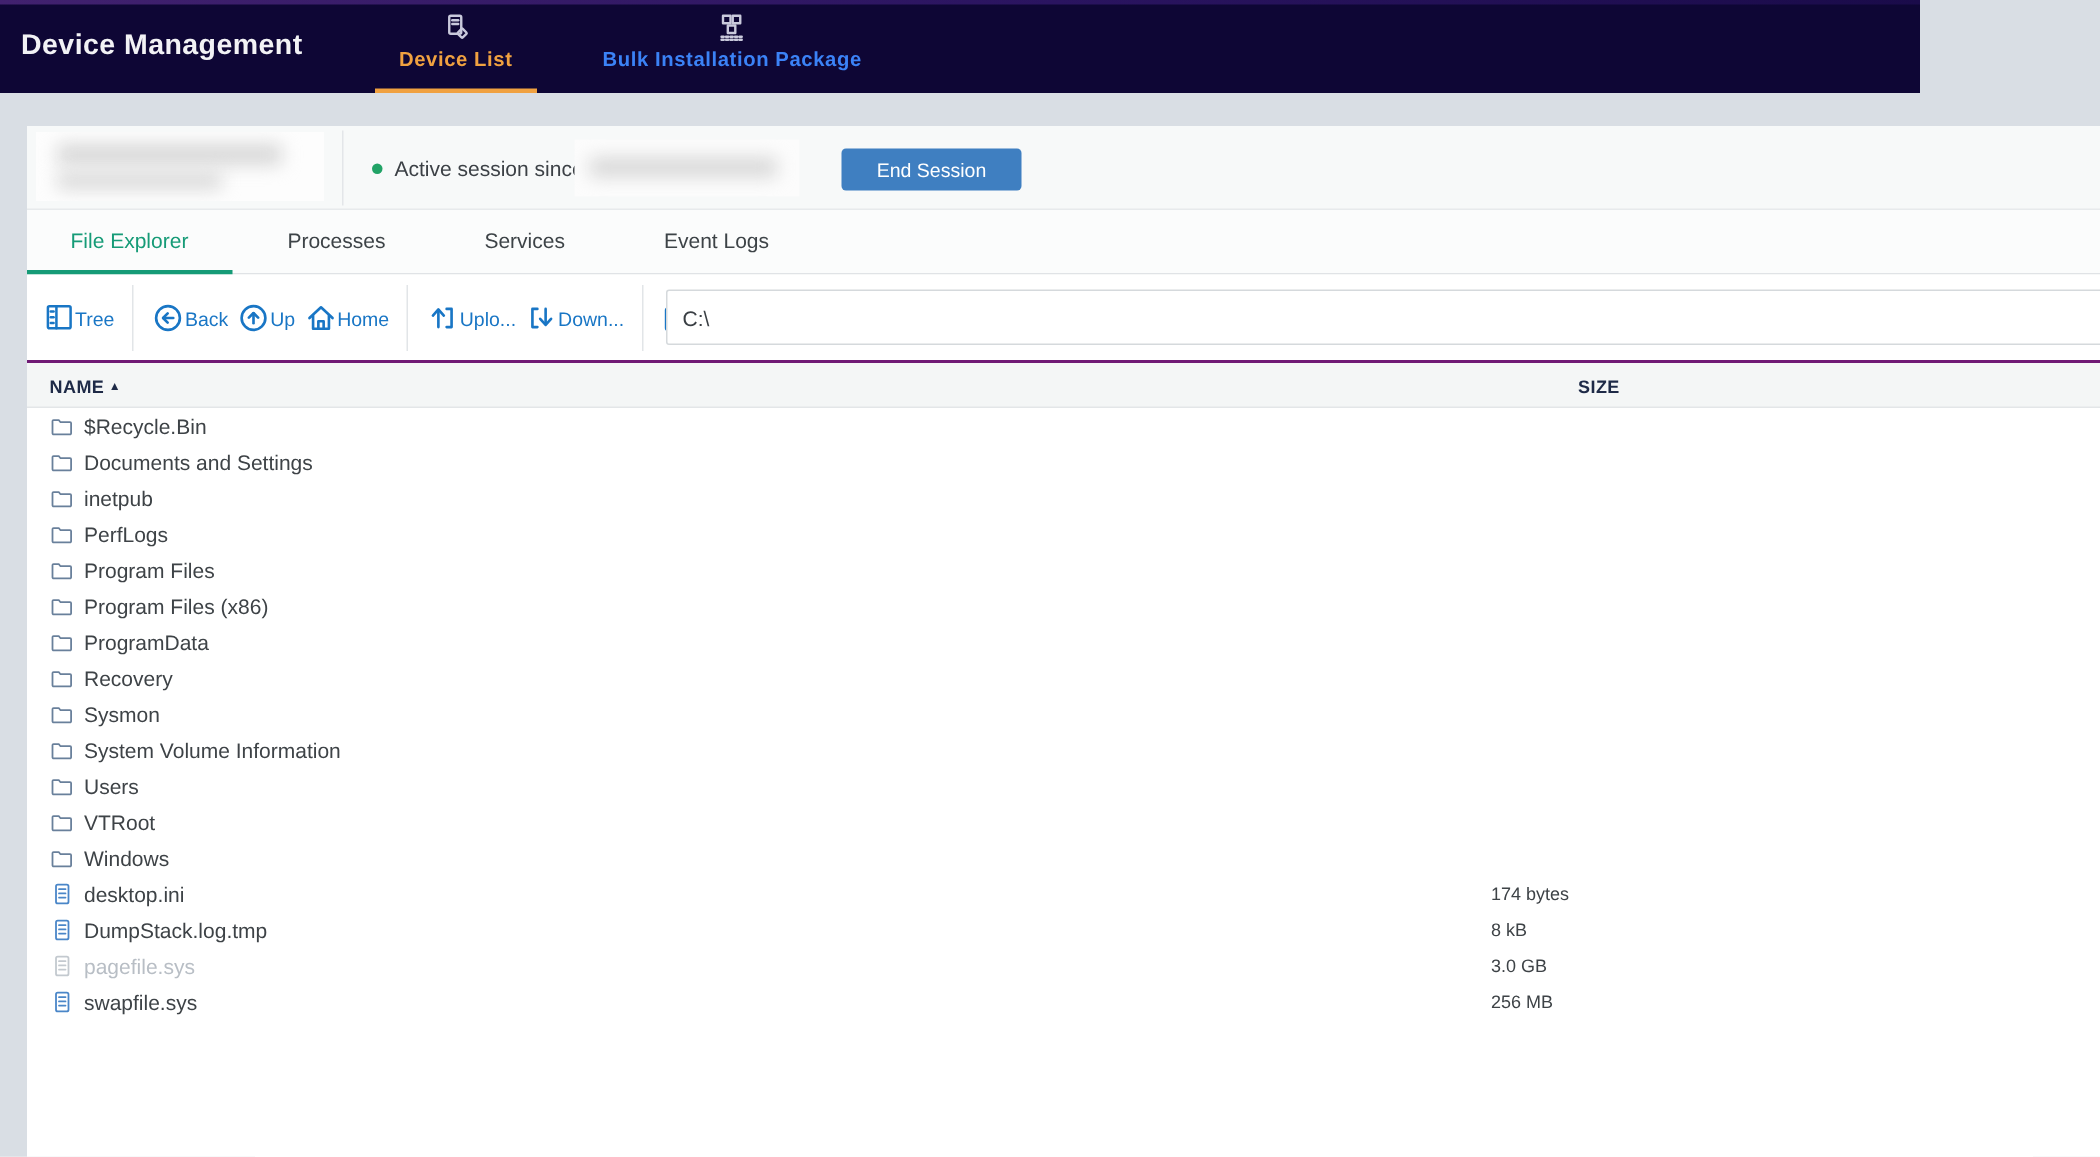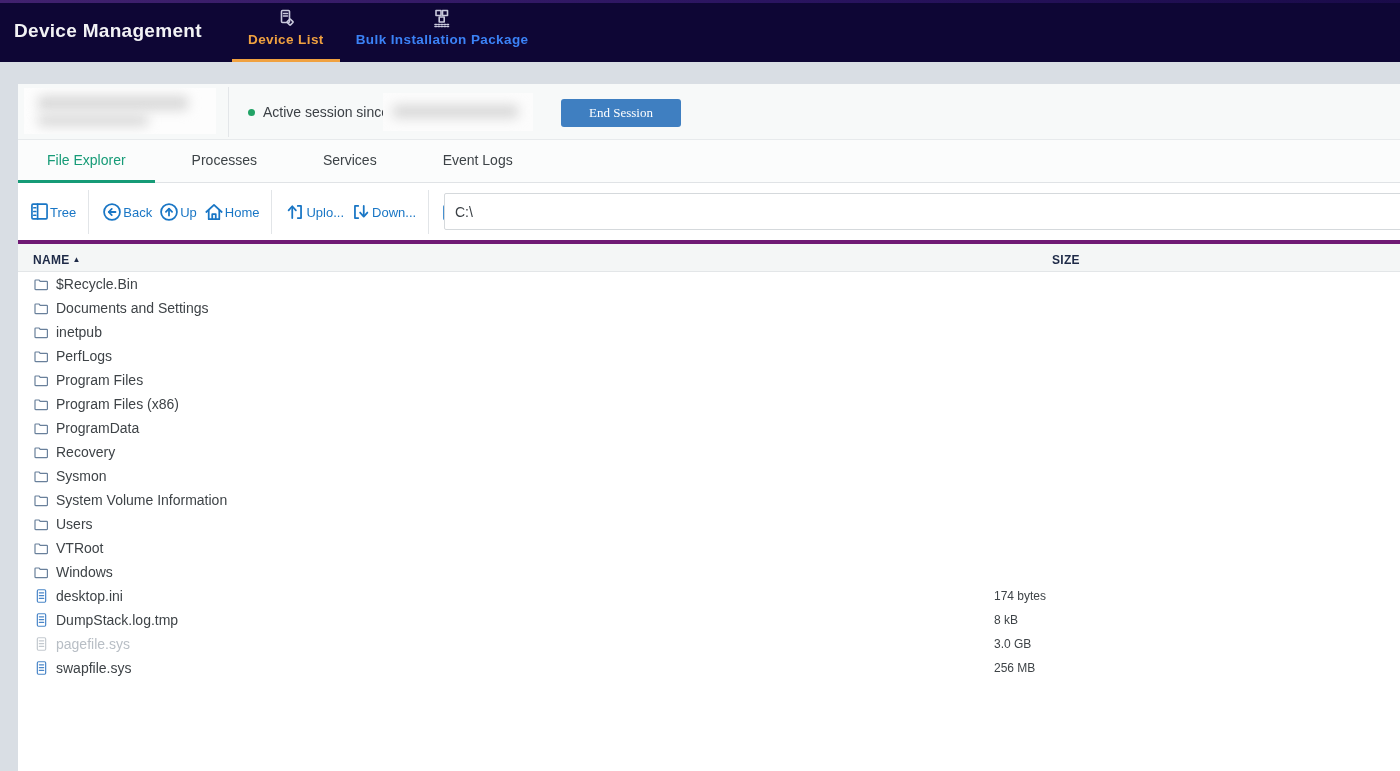--- a/index.html
+++ b/index.html
@@ -13,47 +13,47 @@
     --row-text:#3e4347;
     --disabled-text:#b8bec5;
     --folder-icon:#69809b;
     --file-icon:#4a86c8;
     --header-text:#1e2a47;
   }
   *{box-sizing:border-box;margin:0;padding:0}
   html,body{width:1400px;height:771px;overflow:hidden;font-family:"Liberation Sans",sans-serif;background:var(--page-bg)}
 
   
-  .topbar{position:absolute;left:0;top:0;width:1400px;height:62px;background:var(--topbar-bg)}
+  .topbar{position:absolute;left:0;top:0;width:1280px;height:62px;background:var(--topbar-bg)}
   .topbar::before{content:"";position:absolute;left:0;top:0;width:100%;height:3px;
     background:linear-gradient(90deg,#41216f,#2a1460 55%,#1a0b4a)}
   .app-title{position:absolute;left:14px;top:50%;transform:translateY(-50%);
     color:#f2f2f5;font-size:19px;font-weight:bold;letter-spacing:.3px}
-  .hdr-tabs{position:absolute;left:232px;top:0;height:62px;display:flex;}
+  .hdr-tabs{position:absolute;left:250px;top:0;height:62px;display:flex;gap:28px}
   .hdr-tab{height:62px;display:flex;flex-direction:column;align-items:center;justify-content:flex-start;
     padding:7px 16px 0 16px;cursor:pointer;border-bottom:3px solid transparent}
   .hdr-tab .hicon{height:22px;display:flex;align-items:center;color:#c9c9dc}
   .hdr-tab .hlabel{margin-top:3px;font-size:13.5px;letter-spacing:.4px;color:#3b82f6;font-weight:bold}
   .hdr-tab.active{border-bottom-color:var(--accent-orange)}
   .hdr-tab.active .hlabel{color:var(--accent-orange)}
 
   
   .card{position:absolute;left:18px;top:84px;right:0;bottom:0;background:#fff}
 
   
   .session{position:absolute;left:0;top:0;right:0;height:56px;background:#f7f9f9;border-bottom:1px solid #e7eaec}
   .device-blur{position:absolute;left:6px;top:4px;width:192px;height:46px;background:#fdfdfd;overflow:hidden}
   .blur-blob{position:absolute;background:#d7d7d7;filter:blur(6px);border-radius:3px}
   .session-divider{position:absolute;left:210px;top:3px;bottom:2px;width:1px;background:#e3e6e9}
   .session-status{position:absolute;left:230px;top:0;height:56px;display:flex;align-items:center;gap:8px}
   .status-dot{width:7px;height:7px;border-radius:50%;background:var(--status-green)}
   .status-text{font-size:14px;color:#3c4146}
   .time-blur{position:absolute;left:365px;top:9px;width:150px;height:38px;background:#fcfcfc;overflow:hidden}
   .end-btn{position:absolute;left:543px;top:15px;width:120px;height:28px;background:var(--button-blue);
-    color:#fff;font-size:13px;font-family:Liberation Serif, serif;border:none;border-radius:3px;cursor:pointer}
+    color:#fff;font-size:13px;font-family:Liberation Sans, sans-serif;border:none;border-radius:3px;cursor:pointer}
 
   
   .etabs{position:absolute;left:0;top:56px;right:0;height:43px;background:#fbfcfc;
     border-bottom:1px solid #e0e3e6;display:flex}
   .etab{height:43px;display:flex;align-items:center;padding:0 29px;margin-right:8px;font-size:14px;
     color:#3d4347;cursor:pointer;border-bottom:3px solid transparent}
   .etab.active{color:var(--teal);border-bottom-color:var(--teal)}
 
   
   .toolbar{position:absolute;left:0;top:99px;right:0;height:57px;background:#fff;display:flex;align-items:center;padding-left:8px}
@@ -61,21 +61,21 @@
     padding:0 3px;color:var(--toolbar-blue);cursor:pointer}
   .tbtn .ticon{height:24px;display:flex;align-items:center}
   .tbtn .tlabel{font-size:13px;margin-top:1px;white-space:nowrap}
   .tsep{width:1px;height:44px;background:#e2e5e8;margin:0 9px}
   .path-input{position:absolute;left:426px;top:10px;right:-2px;height:37px;border:1px solid #d5d9dc;
     border-radius:2px;background:#fff;font-size:14px;color:#3a3f44;padding:0 10px;outline:none;
     font-family:"Liberation Sans",sans-serif}
 
   
   .thead{position:absolute;left:0;top:156px;right:0;height:32px;background:#f4f6f6;
-    border-top:4px solid #701a75;border-bottom:1px solid #e3e6e8}
+    border-top:2px solid #701a75;border-bottom:1px solid #e3e6e8}
   .th{position:absolute;top:0;height:32px;display:flex;align-items:center;font-size:12px;font-weight:bold;
     letter-spacing:.3px;color:var(--header-text);cursor:pointer}
   .th-name{left:15px}
   .th-size{left:1034px}
   .sort-arrow{font-size:8px;margin-left:3px;transform:translateY(-1px)}
   .rows{position:absolute;left:0;top:188px;right:0;bottom:0;background:#fff;overflow:hidden}
   .row{height:24px;display:flex;align-items:center;cursor:pointer;position:relative}
   .row-icon{width:18px;height:18px;margin-left:14px;display:flex;align-items:center;justify-content:center}
   .row-icon.folder{color:var(--folder-icon)}
   .row-icon.file{color:var(--file-icon)}

